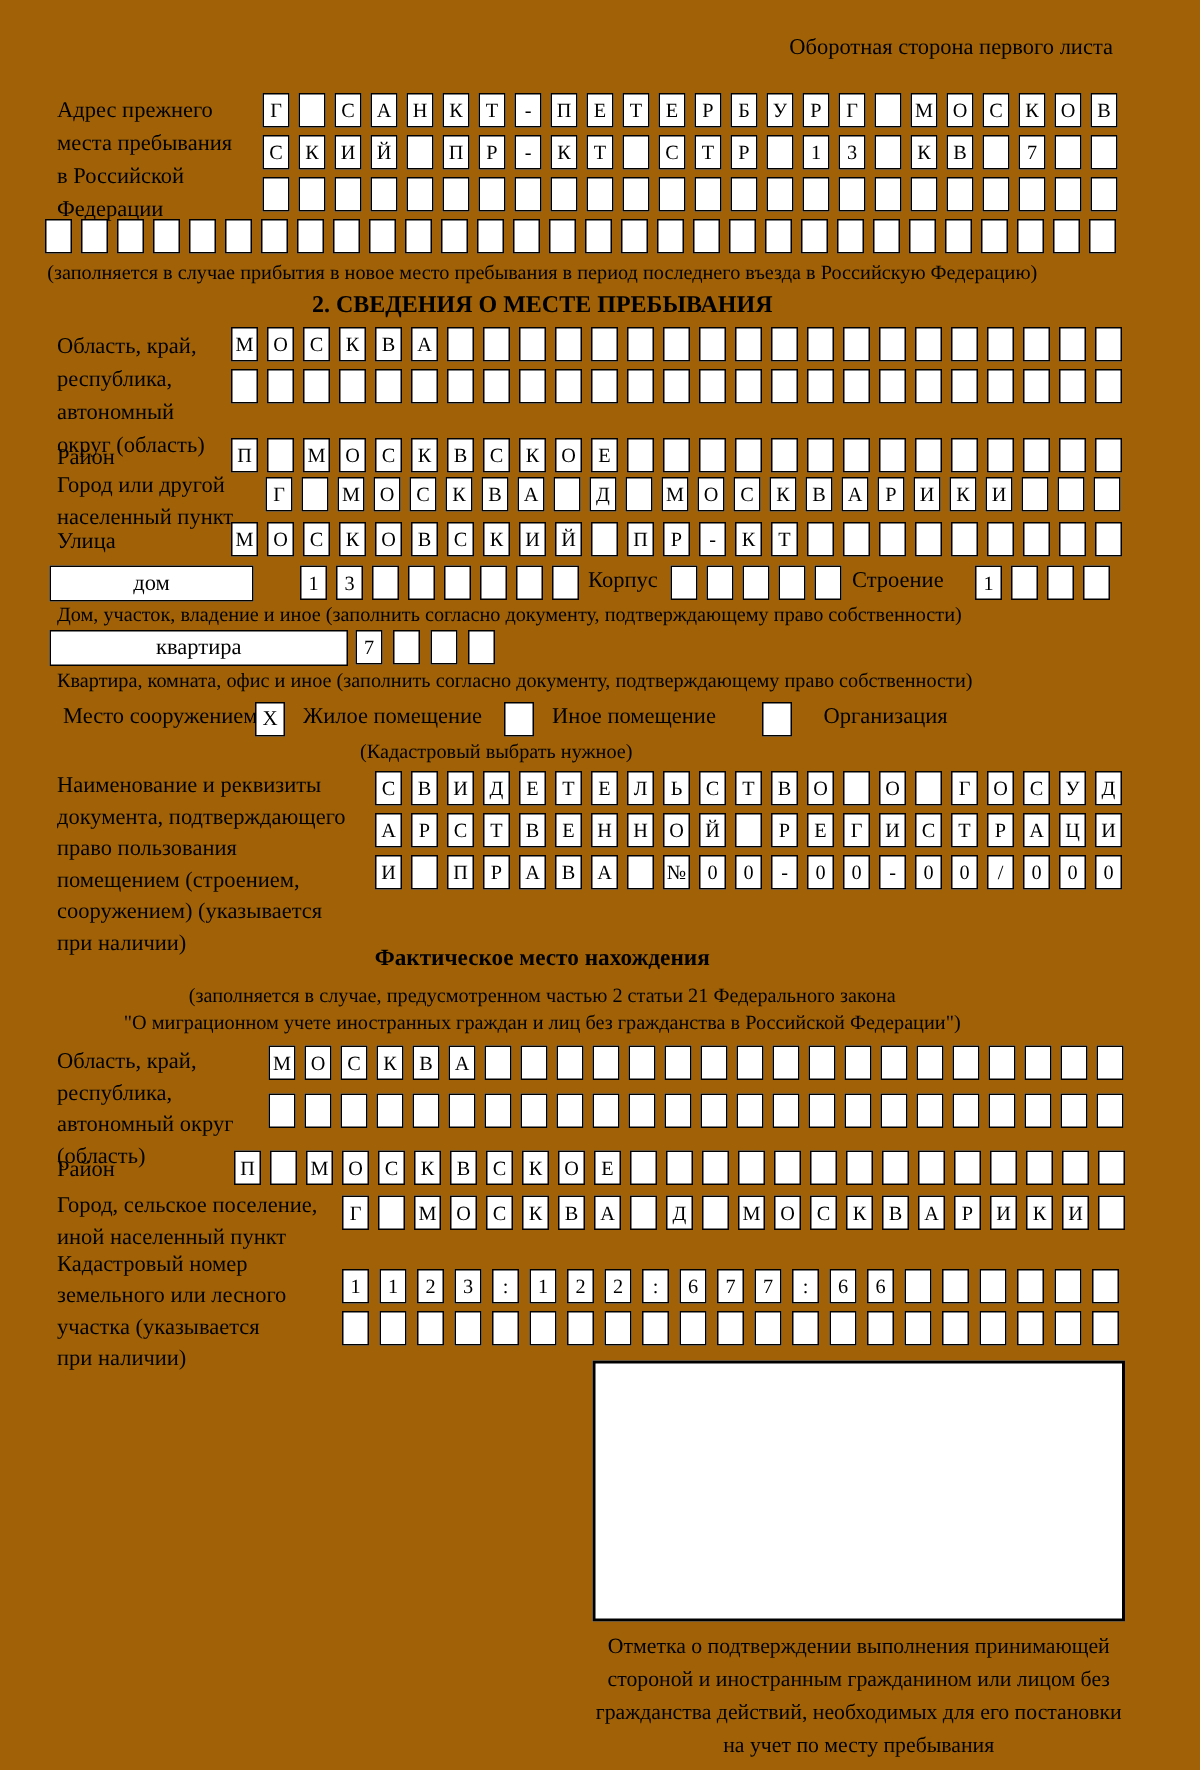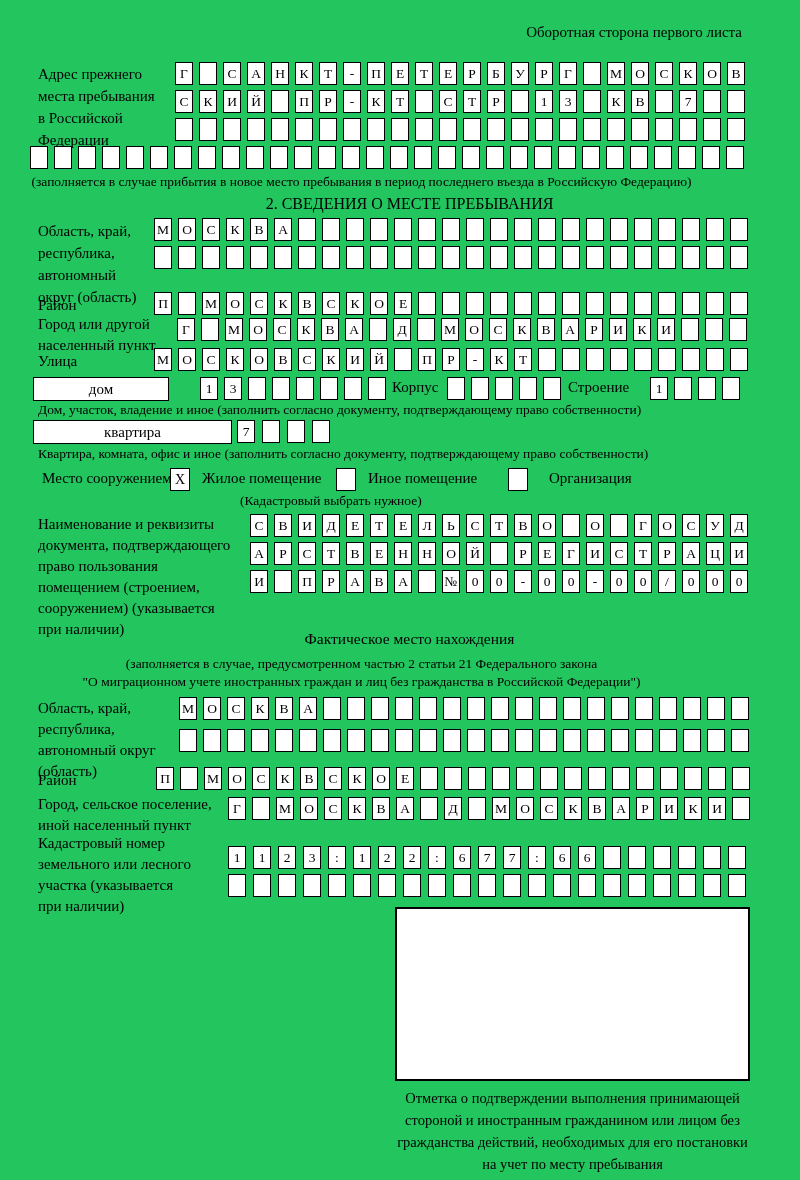--- a/index.html
+++ b/index.html
@@ -1,24 +1,24 @@
 <!DOCTYPE html>
 <html><head>
 <meta charset="utf-8">
 <style>
   html,body{margin:0;padding:0;background:#fff;}
   .page{
-    position:relative;width:800px;height:1180px;background:#22c55e;
+    position:relative;width:800px;height:1180px;background:#a16207;
     font-family:"Liberation Serif","DejaVu Serif",serif;color:#000;overflow:hidden;
   }
   .txt{position:absolute;font-size:15px;white-space:pre-line;}
   .lbl{position:absolute;font-size:15px;line-height:21px;white-space:pre-line;}
   .small{font-size:13.5px;}
   .center{left:0;width:723px;text-align:center;}
-  .bold{font-weight:normal;padding-left:48px;}
+  .bold{font-weight:bold;}
   .right{text-align:right;}
   .cellrow{position:absolute;display:flex;gap:6px;}
   .g7{gap:7px;}
   .cell{
     flex:0 0 18px;box-sizing:border-box;width:18px;height:23px;
     border:1.5px solid #000;display:flex;align-items:center;justify-content:center;
     font-size:13.5px;line-height:1;background:#fff;
   }
   .bigbox{
     position:absolute;box-sizing:border-box;height:24px;border:1.5px solid #000;

